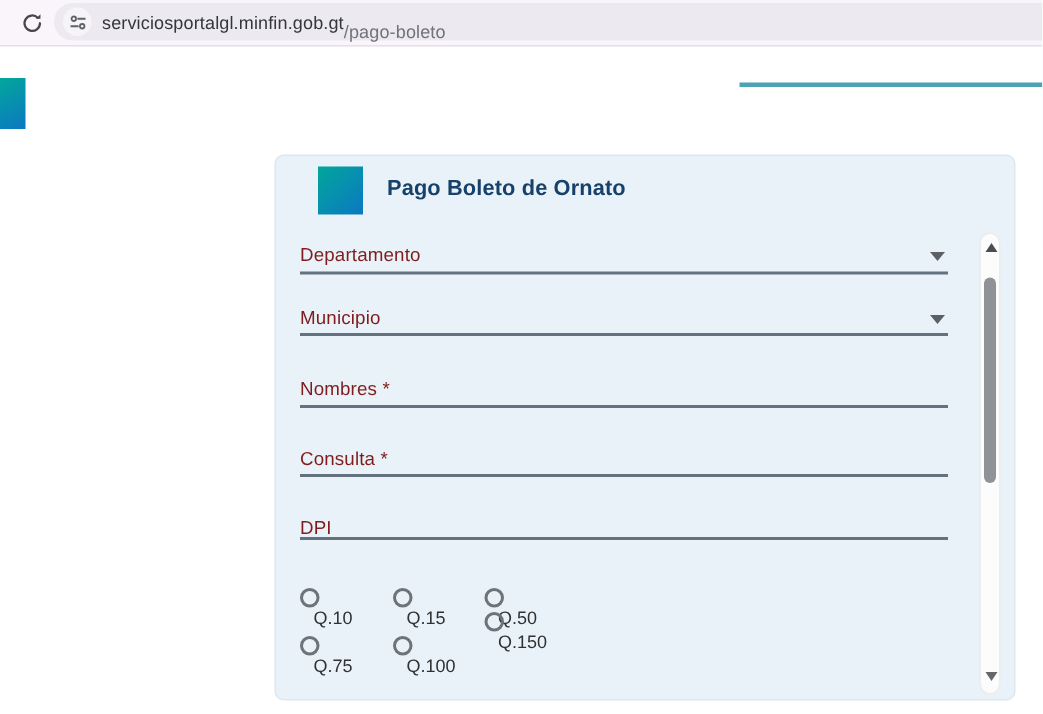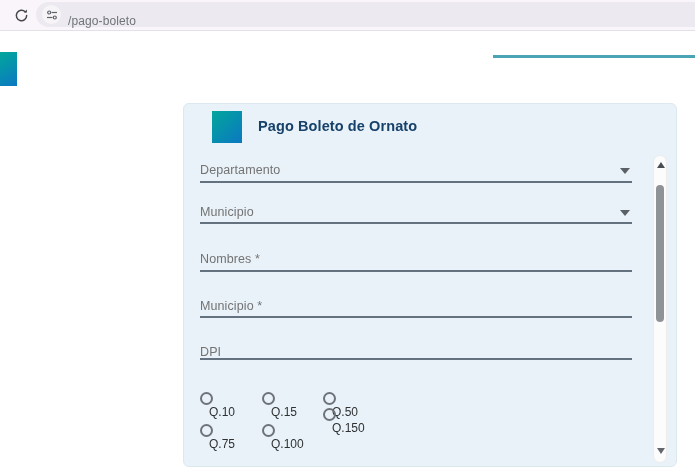--- a/index.html
+++ b/index.html
@@ -59,21 +59,21 @@
   .card-icon {
     position:absolute; left:212px; top:111px; width:30px; height:32px;
     background:linear-gradient(135deg,#02a69b 0%,#0b78c2 100%);
   }
   .card-title {
     position:absolute; left:258px; top:118px;
     font-size:14.5px; font-weight:bold; color:#16416b; letter-spacing:.1px;text-align:center;
   }
 
   .field-label {
-    position:absolute; left:200px; font-size:12.5px; color:#737373; letter-spacing:.1px;text-align:right;
+    position:absolute; left:200px; font-size:12.5px; color:#7f1d1d; letter-spacing:.1px;text-align:right;
   }
   .field-underline {
     position:absolute; left:200px; width:432px; height:2px; background:#64727f;
   }
   .select-caret {
     position:absolute; left:620px; width:0; height:0;
     border-left:5px solid transparent; border-right:5px solid transparent;
     border-top:6px solid #5b6066; cursor:pointer;
   }
 
@@ -129,20 +129,21 @@
         <span>
           <svg width="12" height="12" viewBox="0 0 12 12">
             <circle cx="3.2" cy="3.5" r="1.5" fill="none" stroke="#5f6368" stroke-width="1.2"></circle>
             <line x1="5.6" y1="3.5" x2="11" y2="3.5" stroke="#5f6368" stroke-width="1.2"></line>
             <line x1="1" y1="8.5" x2="6.4" y2="8.5" stroke="#5f6368" stroke-width="1.2"></line>
             <circle cx="8.8" cy="8.5" r="1.5" fill="none" stroke="#5f6368" stroke-width="1.2"></circle>
           </svg>
         </span>
       </div>
       <div class="url-text">
+        <span class="url-domain">serviciosportalgl.minfin.gob.gt</span>
           <span class="url-path">/pago-boleto</span>
       </div>
     </div>
   </div>
 
   <div class="header-square"></div>
   <div class="teal-rule"></div>
 
   <div class="card"></div>
   <div class="card-icon"></div>
@@ -152,21 +153,21 @@
   <div class="select-caret" style="top:168px"></div>
   <div class="field-underline" style="top:181px"></div>
 
   <div class="field-label" style="top:205px">Municipio</div>
   <div class="select-caret" style="top:210px"></div>
   <div class="field-underline" style="top:222px"></div>
 
   <div class="field-label" style="top:252px">Nombres *</div>
   <div class="field-underline" style="top:270px"></div>
 
-  <div class="field-label" style="top:299px">Municipio *</div>
+  <div class="field-label" style="top:299px">Consulta *</div>
   <div class="field-underline" style="top:316px"></div>
 
   <div class="field-label" style="top:345px">DPI</div>
   <div class="field-underline" style="top:358px"></div>
 
   <div class="radio-group" style="left:200px; top:392px">
     <div class="radio-circle"></div>
     <div class="radio-label">Q.10</div>
   </div>
   <div class="radio-group" style="left:262px; top:392px">

